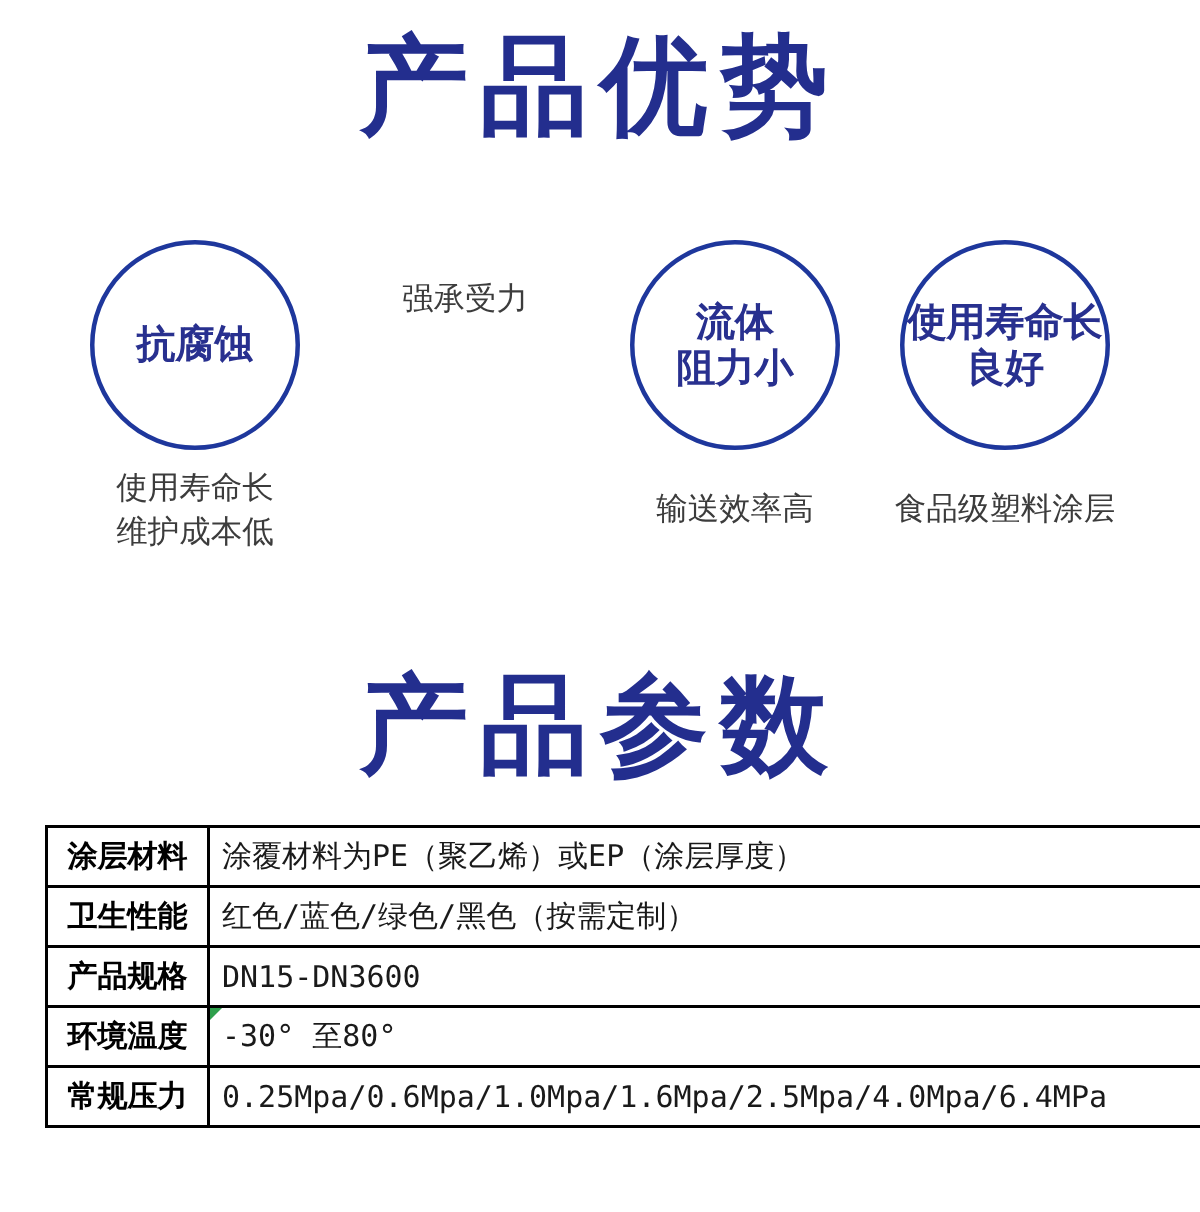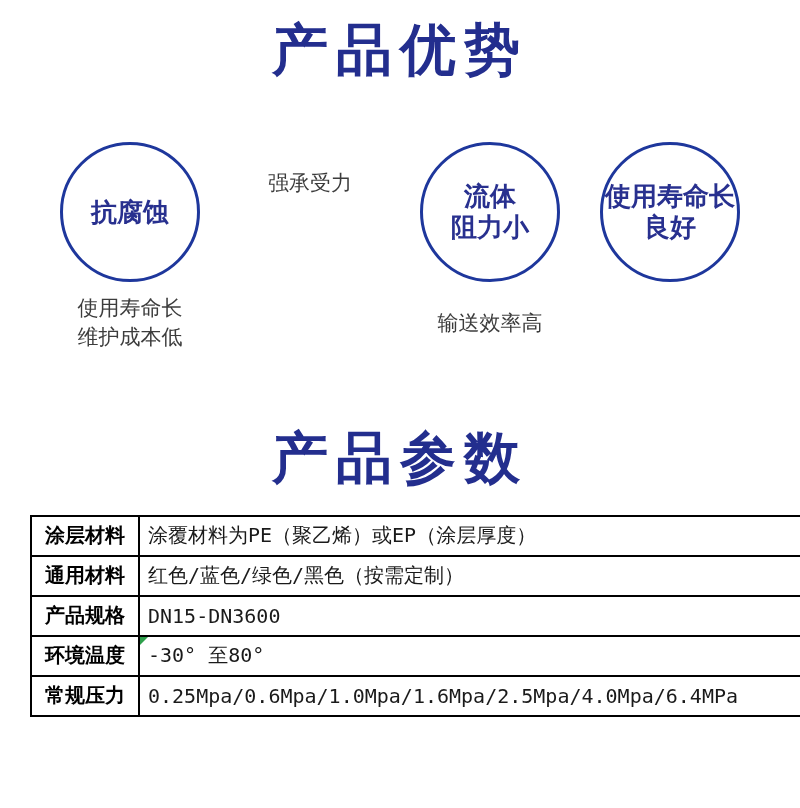--- a/index.html
+++ b/index.html
@@ -16,21 +16,21 @@
   }
   .page {
     width: 800px;
     height: 808px;
     position: relative;
   }
   .big-title {
     margin: 0;
     padding-top: 20px;
     text-align: center;
-    font-size: 56px;
+    font-size: 72px;
     line-height: 1.08;
     font-weight: 900;
     letter-spacing: 8px;
     color: #232E8E;
     font-family: "Liberation Sans", sans-serif;
   }
   .features {
     margin-top: 62px;
     display: flex;
     justify-content: center;
@@ -150,33 +150,36 @@
         </div>
         <div class="caption">
           <div class="caption-line">输送效率高</div>
         </div>
       </div>
       <div class="feature">
         <div class="circle">
           <div class="circle-line">使用寿命长</div>
           <div class="circle-line">良好</div>
         </div>
+        <div class="caption">
+          <div class="caption-line">食品级塑料涂层</div>
+        </div>
       </div>
     </div>
 
   <h1 class="big-title params-title">产品参数</h1>
 
   <table class="params">
     <tbody>
         <tr>
           <td class="param-label">涂层材料</td>
           <td class="param-value">涂覆材料为PE（聚乙烯）或EP（涂层厚度）</td>
         </tr>
         <tr>
-          <td class="param-label">通用材料</td>
+          <td class="param-label">卫生性能</td>
           <td class="param-value">红色/蓝色/绿色/黑色（按需定制）</td>
         </tr>
         <tr>
           <td class="param-label">产品规格</td>
           <td class="param-value">DN15-DN3600</td>
         </tr>
         <tr>
           <td class="param-label">环境温度</td>
           <td class="param-value"><span class="corner-marker"></span>-30° 至80°</td>
         </tr>

